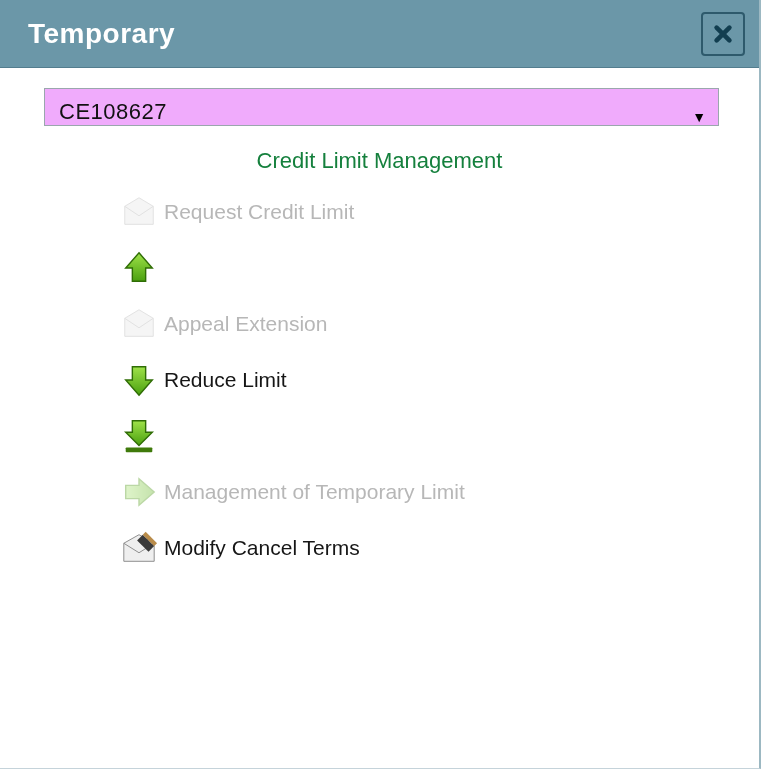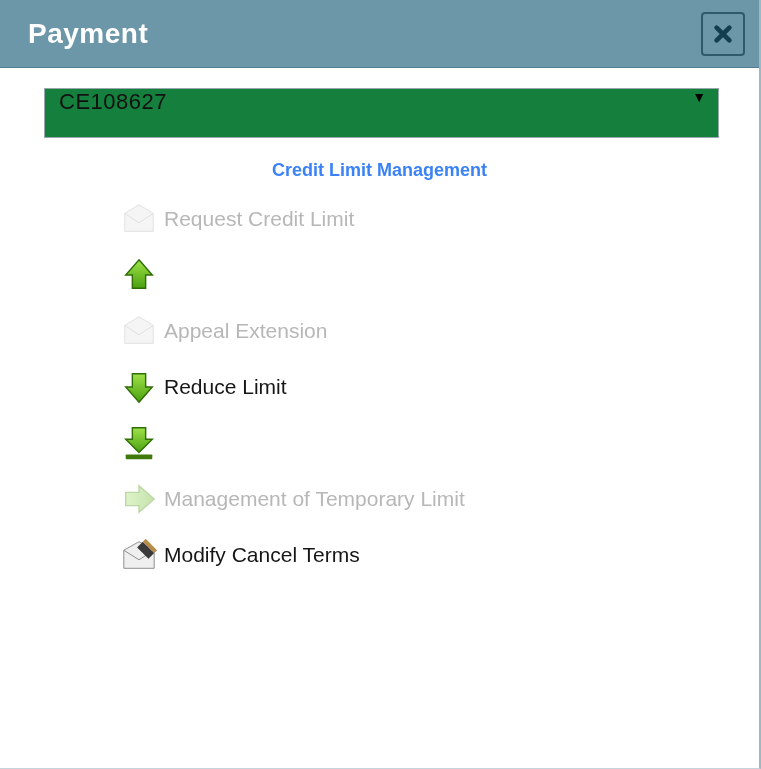--- a/index.html
+++ b/index.html
@@ -41,47 +41,47 @@
     justify-content: center;
     cursor: pointer;
   }
   .close-btn svg { width: 22px; height: 22px; }
   .content {
     padding: 20px 20px 0 20px;
   }
   .select-wrap {
     width: 100%;
     border: 1px solid #9aa7ad;
-    height: 50px;
-    display: flex;
-    align-items: flex-start;
+    height: 38px;
+    display: flex;
+    align-items: flex-end;
     justify-content: space-between;
     padding: 0 12px 0 14px;
-    background: #15803d;
+    background: #f0abfc;
     cursor: pointer;
     margin: 0 auto;
     margin-left: 24px;
     margin-right: 20px;
     width: calc(100% - 44px);
   }
   .select-value {
     font-size: 22px;
     color: #111;
     letter-spacing: 0.5px;
   }
   .select-caret {
     font-size: 14px;
     color: #000;
   }
   .section-title {
     text-align: center;
-    color: #3b82f6;
-    font-size: 18px;
+    color: #15803d;
+    font-size: 22px;
     margin: 22px 0 10px 0;
-    font-weight: bold;
+    font-weight: normal;
   }
   .menu {
     list-style: none;
     padding: 0;
     margin: 0 0 0 100px;
   }
   .menu li {
     display: flex;
     align-items: center;
     gap: 6px;
@@ -101,21 +101,21 @@
     color: #161616;
   }
   .menu li.disabled .label { color: #b7b7b7; }
   .menu li.disabled .icon svg { opacity: 0.45; }
   .menu li.enabled { cursor: pointer; }
 </style>
 </head>
 <body>
 
 <div class="header">
-  <h1>Payment</h1>
+  <h1>Temporary</h1>
   <div class="close-btn">
     <svg viewBox="0 0 24 24">
       <path d="M5 5 L19 19 M19 5 L5 19" stroke="#123e50" stroke-width="5" stroke-linecap="round"></path>
     </svg>
   </div>
 </div>
 
 <div class="content">
   <div class="select-wrap">
     <span class="select-value">CE108627</span>

